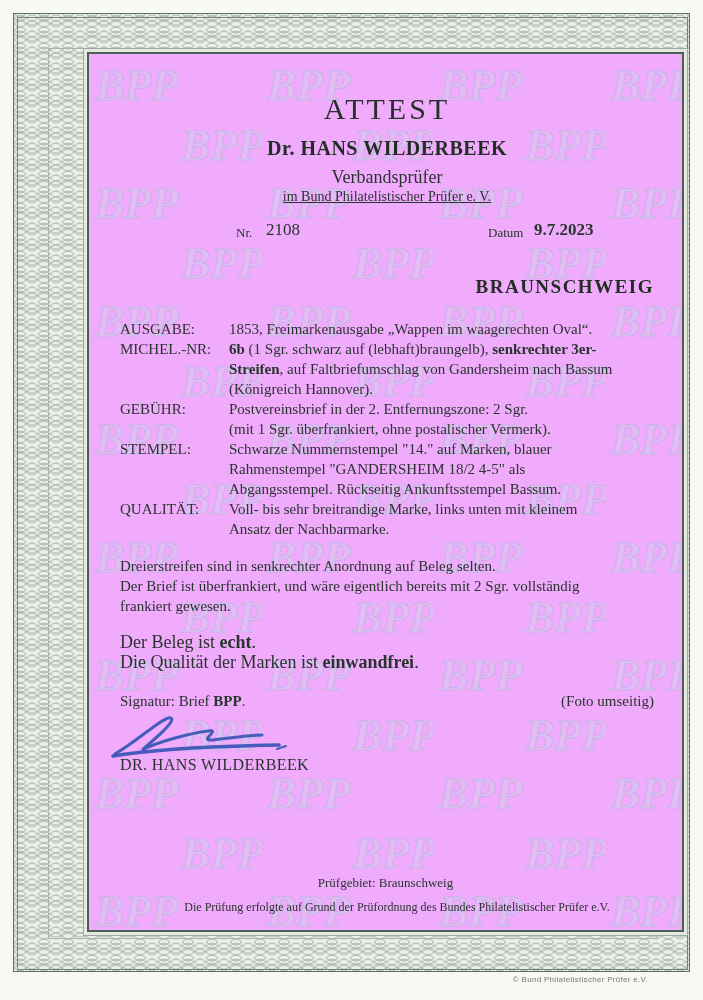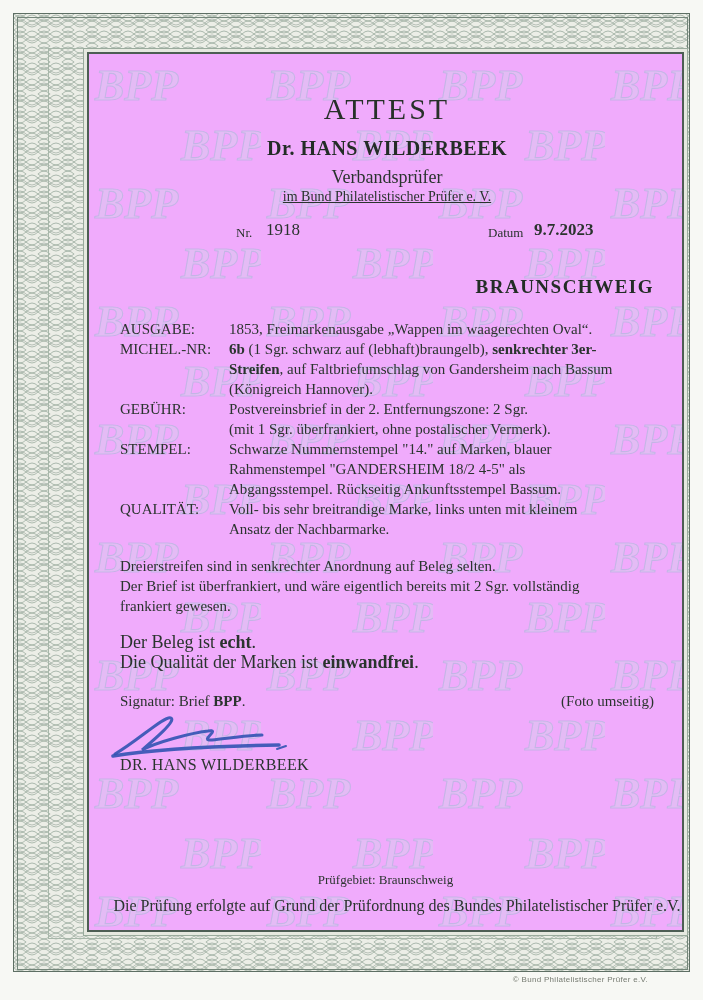--- a/index.html
+++ b/index.html
@@ -81,21 +81,21 @@
   }
   .sig-img { display: block; margin: 1px 0 0 -9px; }
   .signed-name { font-size: 16px; letter-spacing: 0.4px; margin-top: -2px; }
 
   
   .footer {
     position: absolute; left: 0; bottom: 15px; width: 100%;
     text-align: center; z-index: 2;
   }
   .area-line { font-size: 13px; margin-bottom: 9px; }
-  .note-line { font-size: 16px; padding-left: 23px; }
+  .note-line { font-size: 12px; padding-left: 23px; }
 
   .copyright {
     position: absolute; top: 975px; right: 55px;
     font-family: "Liberation Sans", sans-serif;
     font-size: 8px; color: #767b71; letter-spacing: 0.3px;
   }
 </style>
 </head>
 <body>
 
@@ -134,21 +134,21 @@
     </svg>
 
     <div class="content">
       <h1 class="attest">ATTEST</h1>
       <div class="examiner-name">Dr. HANS WILDERBEEK</div>
       <div class="examiner-role">Verbandsprüfer</div>
       <div class="association">im Bund Philatelistischer Prüfer e. V.</div>
 
       <div class="nr-row">
         <span class="small nr-label">Nr.</span>
-        <span class="big nr-value">1918</span>
+        <span class="big nr-value">2108</span>
         <span class="small datum-label">Datum</span>
         <span class="big datum-value">9.7.2023</span>
       </div>
 
       <div class="region-title">BRAUNSCHWEIG</div>
 
       <div class="fields">
         <div class="field-row">
           <div class="field-label">AUSGABE:</div>
           <div class="field-value"><span>1853, Freimarkenausgabe „Wappen im waagerechten Oval“.</span></div>

